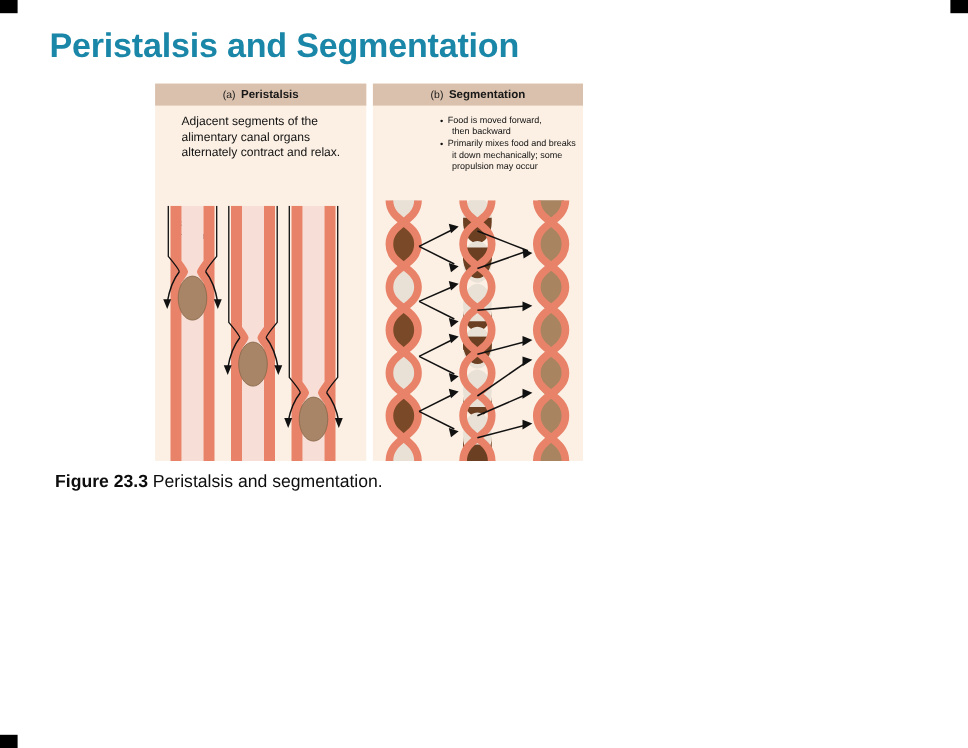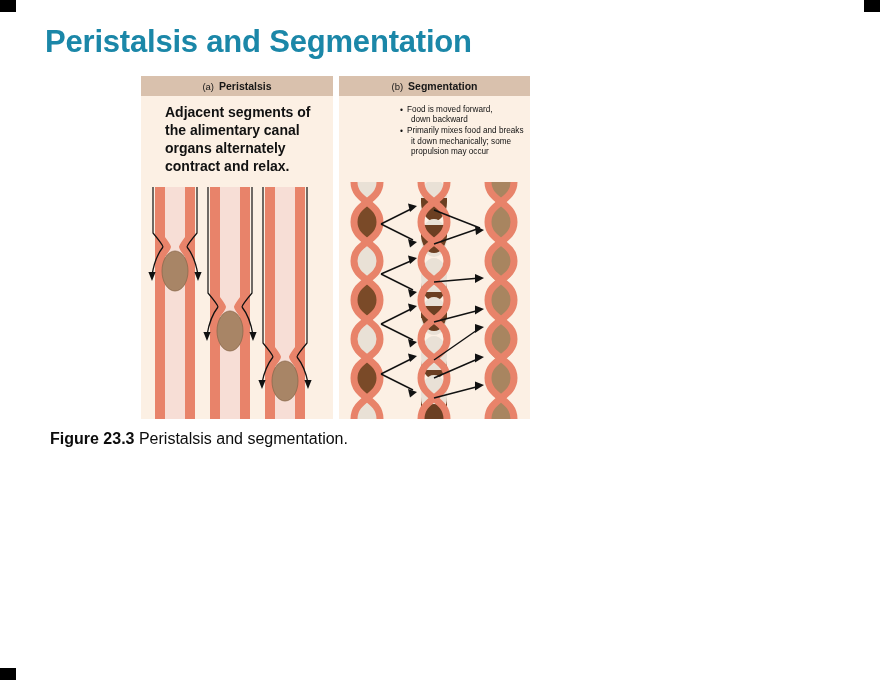--- a/index.html
+++ b/index.html
@@ -63,22 +63,22 @@
   .panel-letter { font-weight: normal; font-size: 9.5px; }
   .panel-name   { font-weight: bold; }
 
   .panel-body {
     flex: 1 1 auto;
     position: relative;
     padding: 8px 0 0 0;
   }
 
   .lead {
-    font-size: 14px;
-    font-weight: bold;
+    font-size: 11px;
+    font-weight: normal;
     line-height: 1.28;
     color: #111111;
     margin: 0 8px 0 24px;
   }
   .panel-b .lead { margin-left: 28px; }
 
   .bullets {
     margin: 1px 4px 0 34px;
     padding: 0;
     list-style: none;
@@ -211,21 +211,21 @@
 
     <div class="panel panel-b">
       <div class="panel-header">
         <span class="panel-letter">(b)</span>
         <span class="panel-name">Segmentation</span>
       </div>
       <div class="panel-body">
         <ul class="bullets">
           <li>
             <span>Food is moved forward,</span>
-            <span class="cont">down backward</span>
+            <span class="cont">then backward</span>
           </li>
           <li>
             <span>Primarily mixes food and breaks</span>
             <span class="cont">it down mechanically; some</span>
             <span class="cont">propulsion may occur</span>
           </li>
         </ul>
 
         <div class="art art-b">
           <svg viewBox="0 0 191 237" preserveAspectRatio="none">

